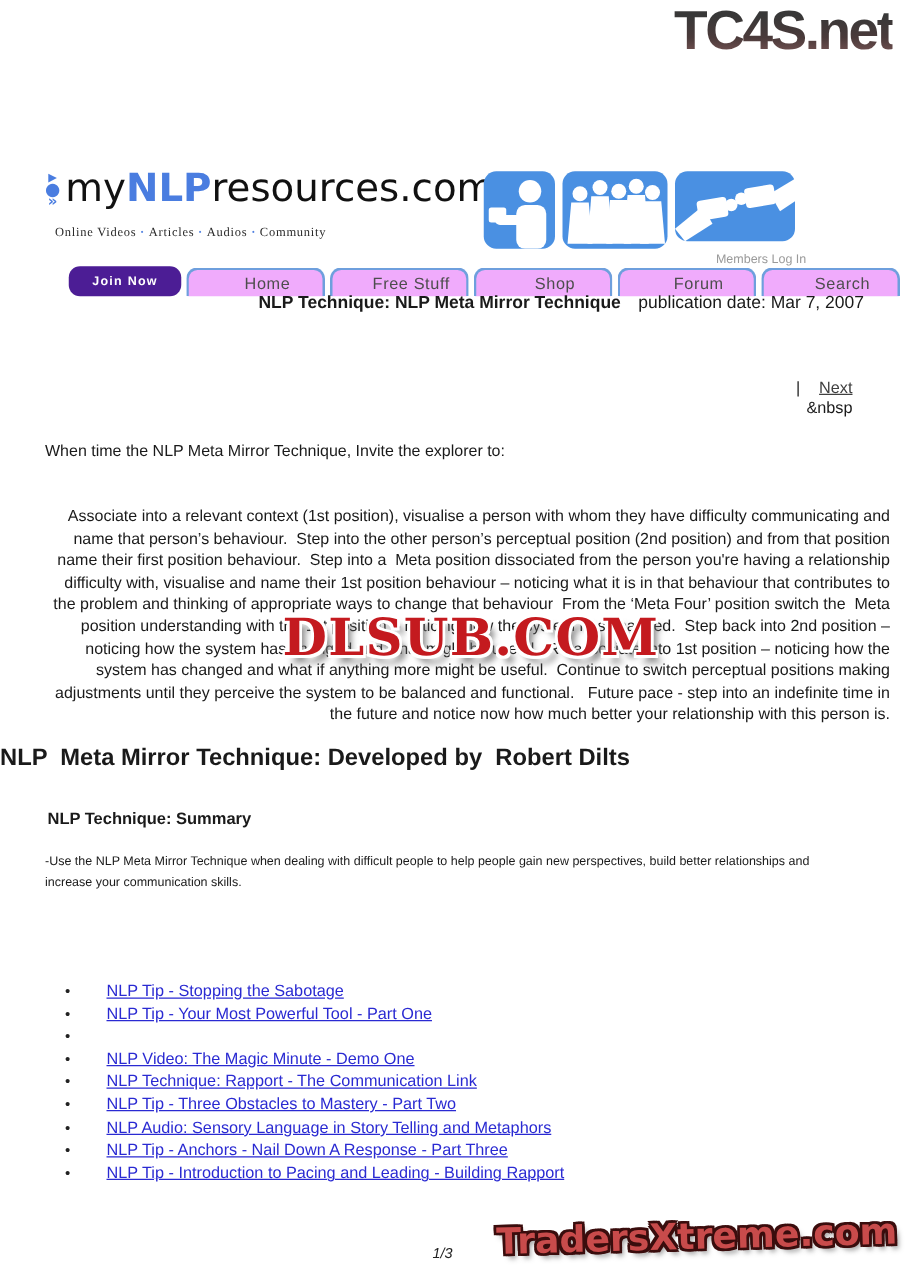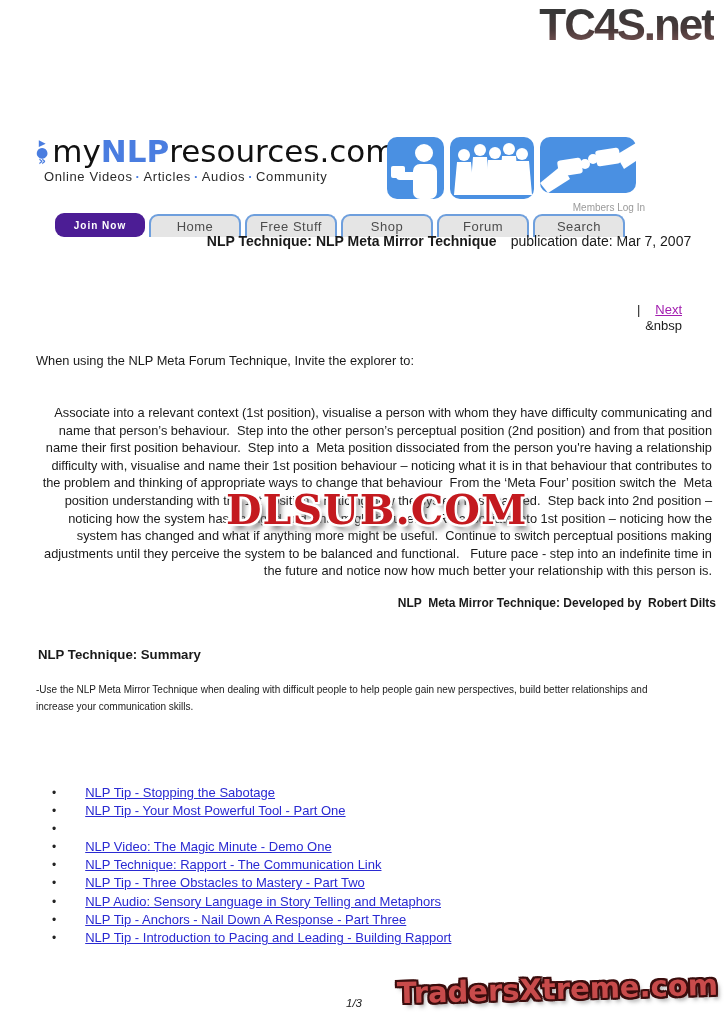--- a/index.html
+++ b/index.html
@@ -16,65 +16,65 @@
   .brand-wrap{position:absolute;top:133px;left:36px;width:345px;}
   .brand-row{display:flex;align-items:flex-start;}
   .brand-icon{display:flex;flex-direction:column;align-items:center;color:#4a7de0;
               line-height:9px;margin:6px 4px 0 0;font-family:"DejaVu Sans",sans-serif;}
   .brand-icon .tri{font-size:9px;}
   .brand-icon .dot{font-size:14px;}
   .brand-icon .chev{font-size:12px;font-weight:bold;}
   .brand-text{font-family:"DejaVu Sans",sans-serif;font-size:31px;color:#111;
               letter-spacing:0px;white-space:nowrap;}
   .brand-text .nlp{color:#4a7de0;font-weight:bold;}
-  .brand-tagline{font-family:Liberation Sans, sans-serif;font-size:13px;color:#2a2a2a;
-                 letter-spacing:0.6px;margin-top:0;margin-left:8px;white-space:nowrap;}
+  .brand-tagline{font-family:Liberation Serif, serif;font-size:10px;color:#2a2a2a;
+                 letter-spacing:0.6px;margin-top:12px;margin-left:8px;white-space:nowrap;}
   .brand-tagline .sep{color:#4a7de0;font-weight:bold;padding:0 3px;}
 
   
   .tiles{position:absolute;top:137px;left:387px;width:258px;}
   .tiles-row{display:flex;align-items:flex-start;gap:6px;}
   .tile{background:#4a90e2;border-radius:10px;}
   .tile svg{display:block;}
   .members{font-size:10px;color:#9a9a9a;text-align:right;margin-top:3px;}
 
   
   .nav{position:absolute;top:213px;left:55px;display:flex;align-items:flex-end;gap:4px;}
   .join{background:#4c1d95;color:#fff;font-weight:bold;font-size:10px;letter-spacing:1px;
         border-radius:9px;width:90px;height:24px;display:flex;align-items:center;
         justify-content:center;}
   .tab{width:88px;height:21px;border:2px solid #6e9fdd;border-bottom:none;
-       border-radius:9px 9px 0 0;background:#e5e5e5;color:#4d4d4d;font-size:13px;
-       letter-spacing:0.5px;display:flex;align-items:center;justify-content:center;}
+       border-radius:9px 9px 0 0;background:#f0abfc;color:#4d4d4d;font-size:13px;
+       letter-spacing:0.5px;display:flex;align-items:center;justify-content:center;padding-left:19px;}
 
   
   .title-line{position:absolute;top:233px;left:calc(50% + 87px);transform:translateX(-50%);
               white-space:nowrap;font-size:14px;}
   .title-line b{font-weight:bold;}
   .title-line .pub{font-weight:normal;margin-left:14px;}
 
   
   .pager{position:absolute;top:302px;right:42px;text-align:right;font-size:13px;line-height:16px;}
-  .pager a{color:#a21caf;text-decoration:underline;cursor:pointer;margin-left:10px;}
+  .pager a{color:#404040;text-decoration:underline;cursor:pointer;margin-left:10px;}
   .pager .bar{color:#1a1a1a;margin-right:5px;}
 
   
   .intro{position:absolute;top:353px;left:36px;font-size:12.8px;}
   .bodytext{position:absolute;top:404px;left:36px;width:676px;font-size:12.8px;
             line-height:17.6px;white-space:pre-wrap;text-align:right;}
 
   
   .dlsub{position:absolute;top:486px;left:226px;font-family:"DejaVu Serif",serif;
          font-weight:bold;font-size:41px;letter-spacing:1px;color:#c41a1f;
          text-shadow:-2px -2px 0 #fff,2px -2px 0 #fff,-2px 2px 0 #fff,2px 2px 0 #fff,
                      -2px 0 0 #fff,2px 0 0 #fff,0 -2px 0 #fff,0 2px 0 #fff,
                      5px 6px 5px rgba(110,110,110,0.75);}
 
-  .developer{position:absolute;top:596px;left:0;width:716px;text-align:right;
-             font-weight:bold;font-size:12px;white-space:pre;}
+  .developer{position:absolute;top:596px;left:0;width:716px;text-align:left;
+             font-weight:bold;font-size:19px;white-space:pre;}
   .summary-head{position:absolute;top:647px;left:38px;font-weight:bold;font-size:13.2px;}
   .summary-text{position:absolute;top:681px;left:36px;width:645px;font-size:10px;
                 line-height:17.2px;}
 
   
   .linklist{position:absolute;top:784px;left:52px;font-size:13px;line-height:17.3px;}
   .linklist .li{display:flex;align-items:baseline;}
   .linklist .b{color:#222;font-size:12px;margin-right:9px;}
   .linklist a{color:#2a2ad2;text-decoration:underline;cursor:pointer;margin-left:20px;}
 
@@ -161,21 +161,21 @@
 
   <div class="title-line">
     <b>NLP Technique: NLP Meta Mirror Technique</b><span class="pub">publication date: Mar 7, 2007</span>
   </div>
 
   <div class="pager">
     <div><span class="bar">|</span><a>Next</a></div>
     <div>&amp;nbsp</div>
   </div>
 
-  <div class="intro">When using the NLP Meta Forum Technique, Invite the explorer to:</div>
+  <div class="intro">When time the NLP Meta Mirror Technique, Invite the explorer to:</div>
 
   <div class="bodytext"> Associate into a relevant context (1st position), visualise a person with whom they have difficulty communicating and name that person’s behaviour.  Step into the other person’s perceptual position (2nd position) and from that position name their first position behaviour.  Step into a  Meta position dissociated from the person you're having a relationship difficulty with, visualise and name their 1st position behaviour – noticing what it is in that behaviour that contributes to the problem and thinking of appropriate ways to change that behaviour  From the ‘Meta Four’ position switch the  Meta position understanding with the 1st position – noticing how the system has changed.  Step back into 2nd position – noticing how the system has changed and what might be useful.  Re-associate into 1st position – noticing how the system has changed and what if anything more might be useful.  Continue to switch perceptual positions making adjustments until they perceive the system to be balanced and functional.   Future pace - step into an indefinite time in the future and notice now how much better your relationship with this person is.</div>
 
   <div class="dlsub">DLSUB.COM</div>
 
   <div class="developer">NLP  Meta Mirror Technique: Developed by  Robert Dilts</div>
 
   <div class="summary-head">NLP Technique: Summary</div>
   <div class="summary-text">-Use the NLP Meta Mirror Technique when dealing with difficult people to help people gain new perspectives, build better relationships and increase your communication skills.</div>
 

